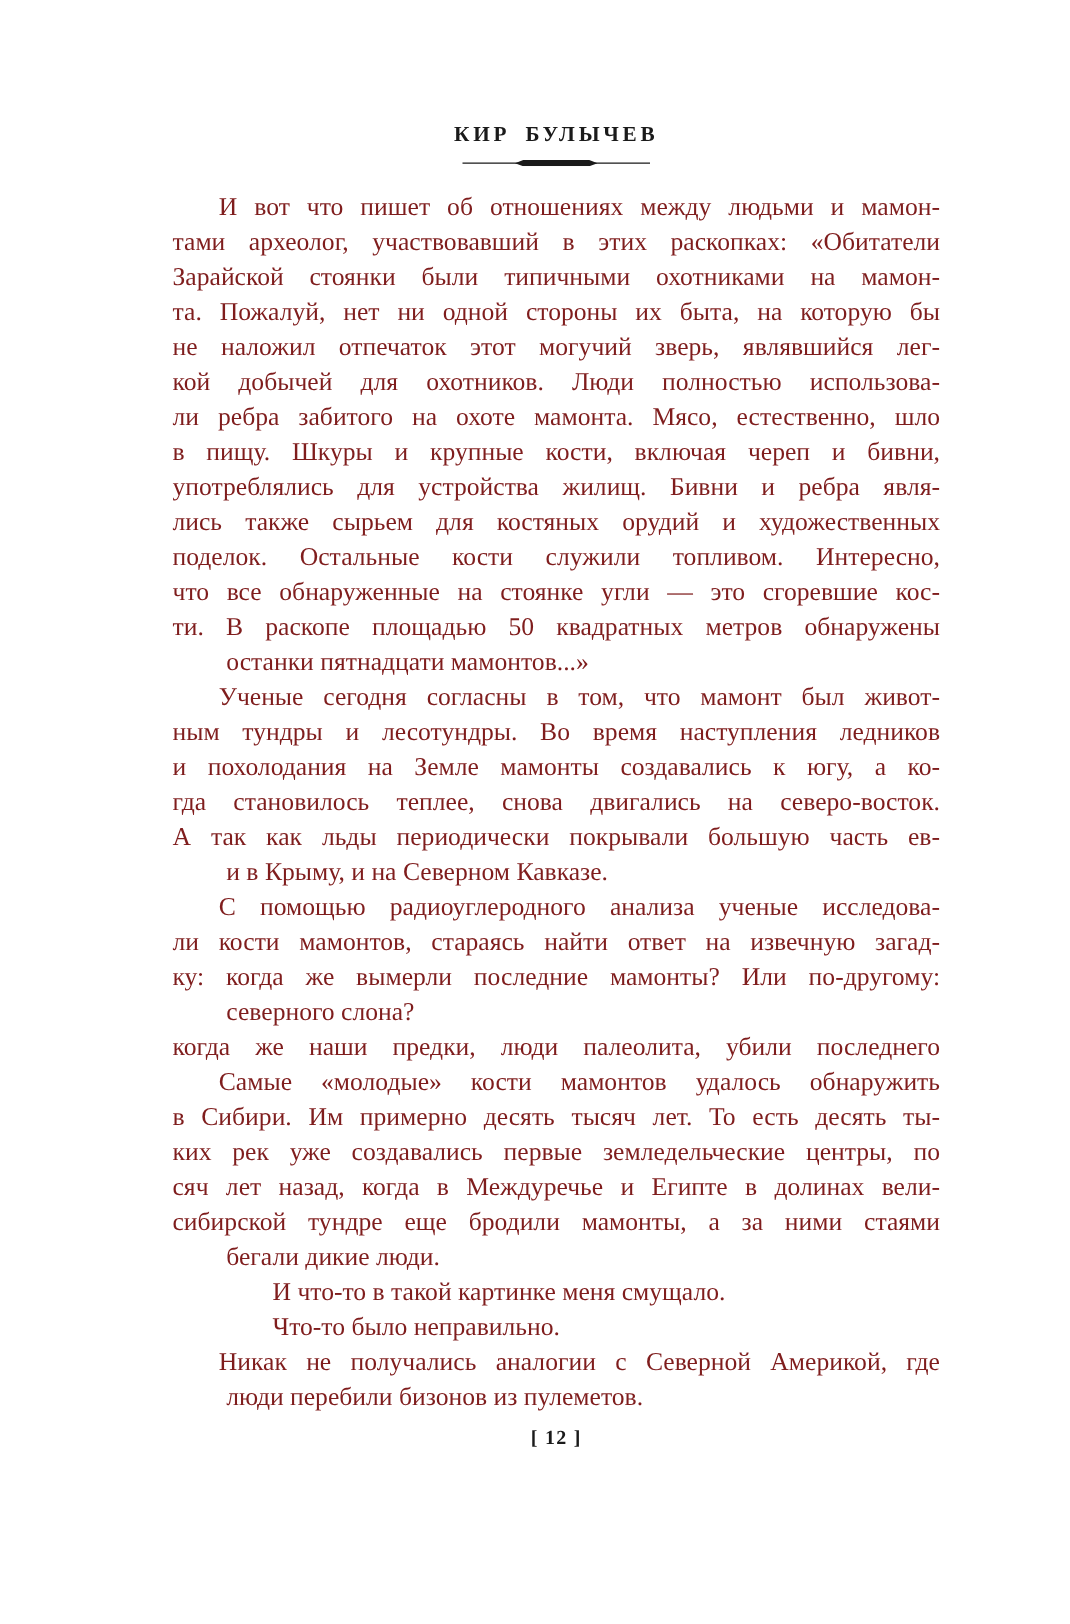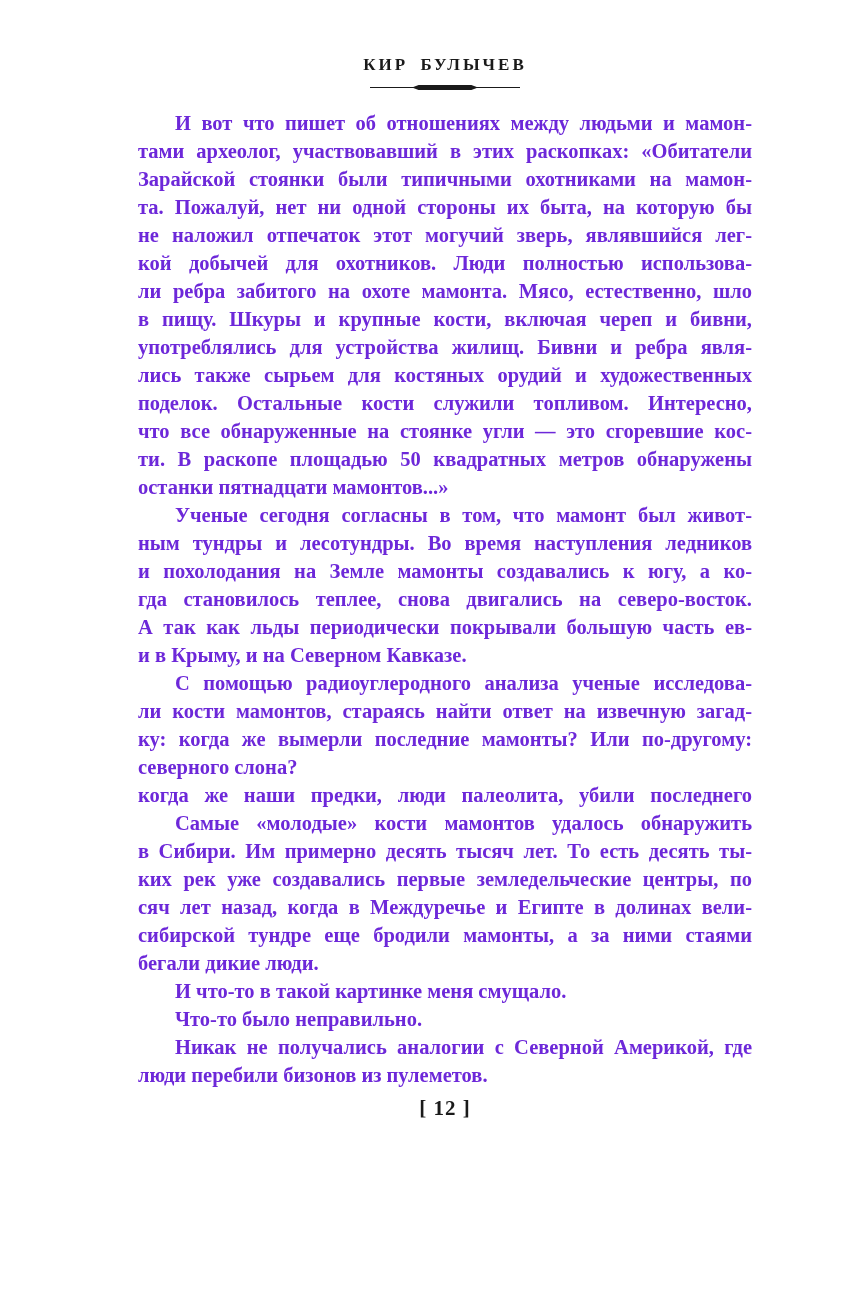--- a/index.html
+++ b/index.html
@@ -17,21 +17,21 @@
     color: #1a1a1a;
   }
   .textblock {
     position: absolute;
     left: 138px;
     top: 0;
     width: 614px;
     height: 1299px;
   }
   .running-head {
-    padding-top: 55px;
+    padding-top: 98px;
     text-align: center;
     font-weight: bold;
     font-size: 17px;
     line-height: 20px;
     letter-spacing: 3px;
     word-spacing: 5px;
     color: #1a1a1a;
   }
   .divider {
     position: relative;
@@ -53,43 +53,43 @@
     right: 28%;
     top: 0;
     height: 5px;
     background: #1a1a1a;
     clip-path: polygon(0 50%, 10% 0, 90% 0, 100% 50%, 90% 100%, 10% 100%);
   }
   .body-text {
     margin-top: 18px;
     font-size: 20.5px;
     line-height: 28px;
-    color: #6d28d9;
-    font-weight: bold;
+    color: #7f1d1d;
   }
   .paragraph {
     margin: 0;
   }
   .line {
     text-align: justify;
     text-align-last: justify;
     max-height: 28px;
     overflow: hidden;
   }
   .line.last {
     text-align-last: left;
+    margin-left: 43px;
   }
   .line.first {
     text-indent: 37px;
   }
   .page-footer {
     margin-top: 9px;
     text-align: center;
     font-weight: bold;
-    font-size: 21px;
+    font-size: 16px;
     line-height: 20px;
     letter-spacing: 1px;
     color: #1a1a1a;
   }
 </style>
 </head>
 <body>
 
 <div class="page">
   <div class="textblock">

